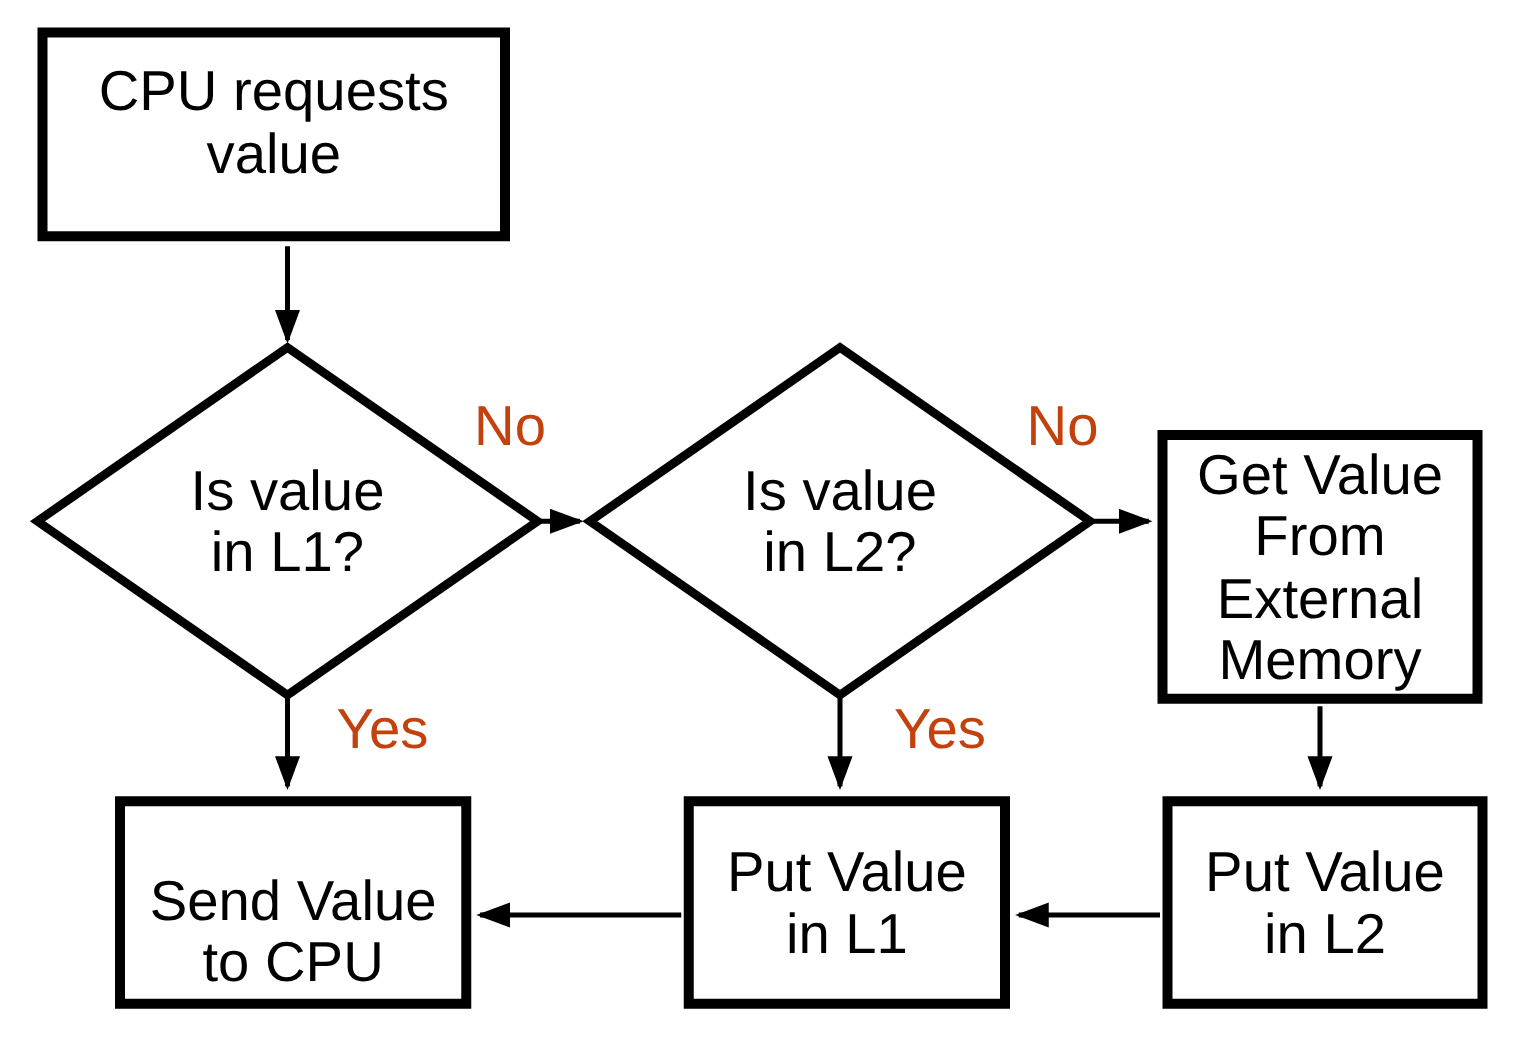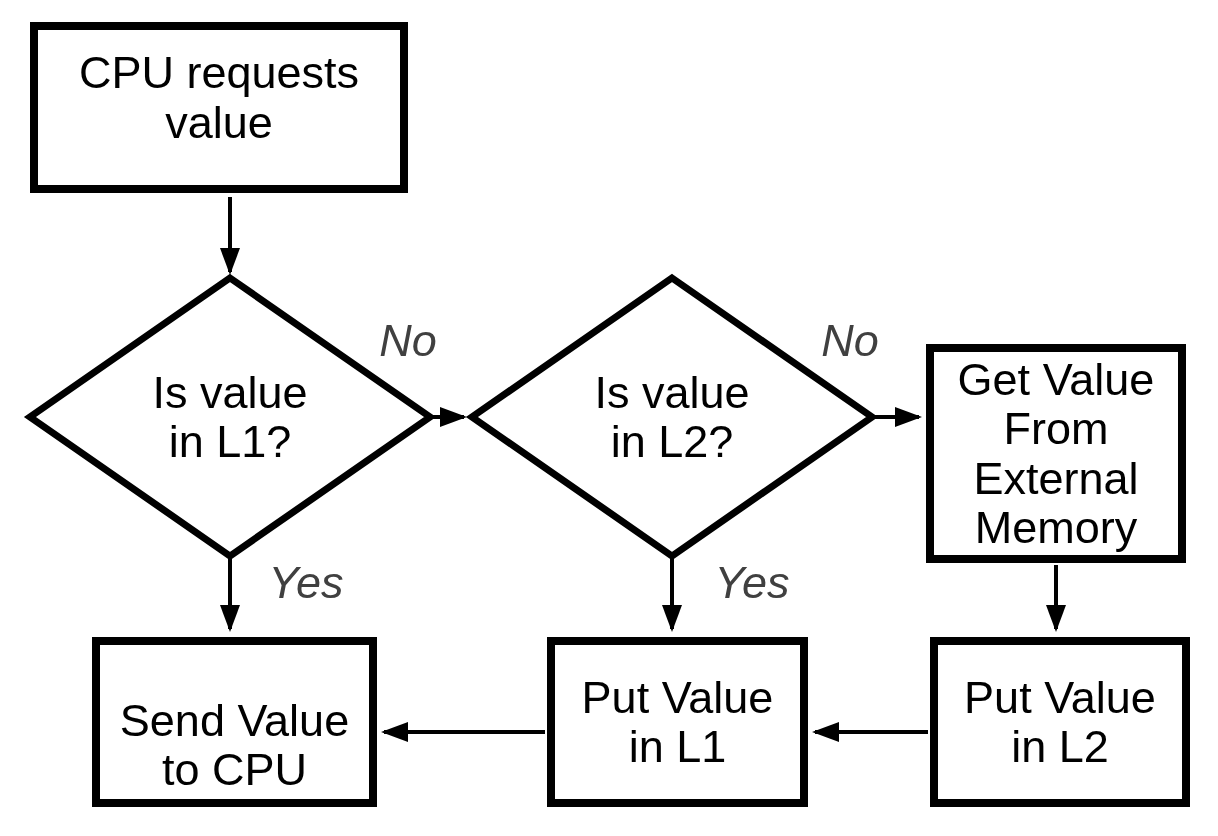--- a/index.html
+++ b/index.html
@@ -35,23 +35,22 @@
   }
   .edge-label {
     position: absolute;
     display: flex;
     align-items: center;
     justify-content: center;
     text-align: center;
     white-space: pre-line;
     font-size: 45px;
     line-height: 1.1;
-    color: #404040;
+    color: #c2410c;
     pointer-events: none;
-    font-style: italic;
   }
   .shape {
     fill: #ffffff;
     stroke: #000000;
   }
   .rect-shape { stroke-width: 8px; }
   .diamond-shape { stroke-width: 7px; stroke-linejoin: miter; }
   .flow-arrow {
     stroke: #000000;
     stroke-width: 4px;

